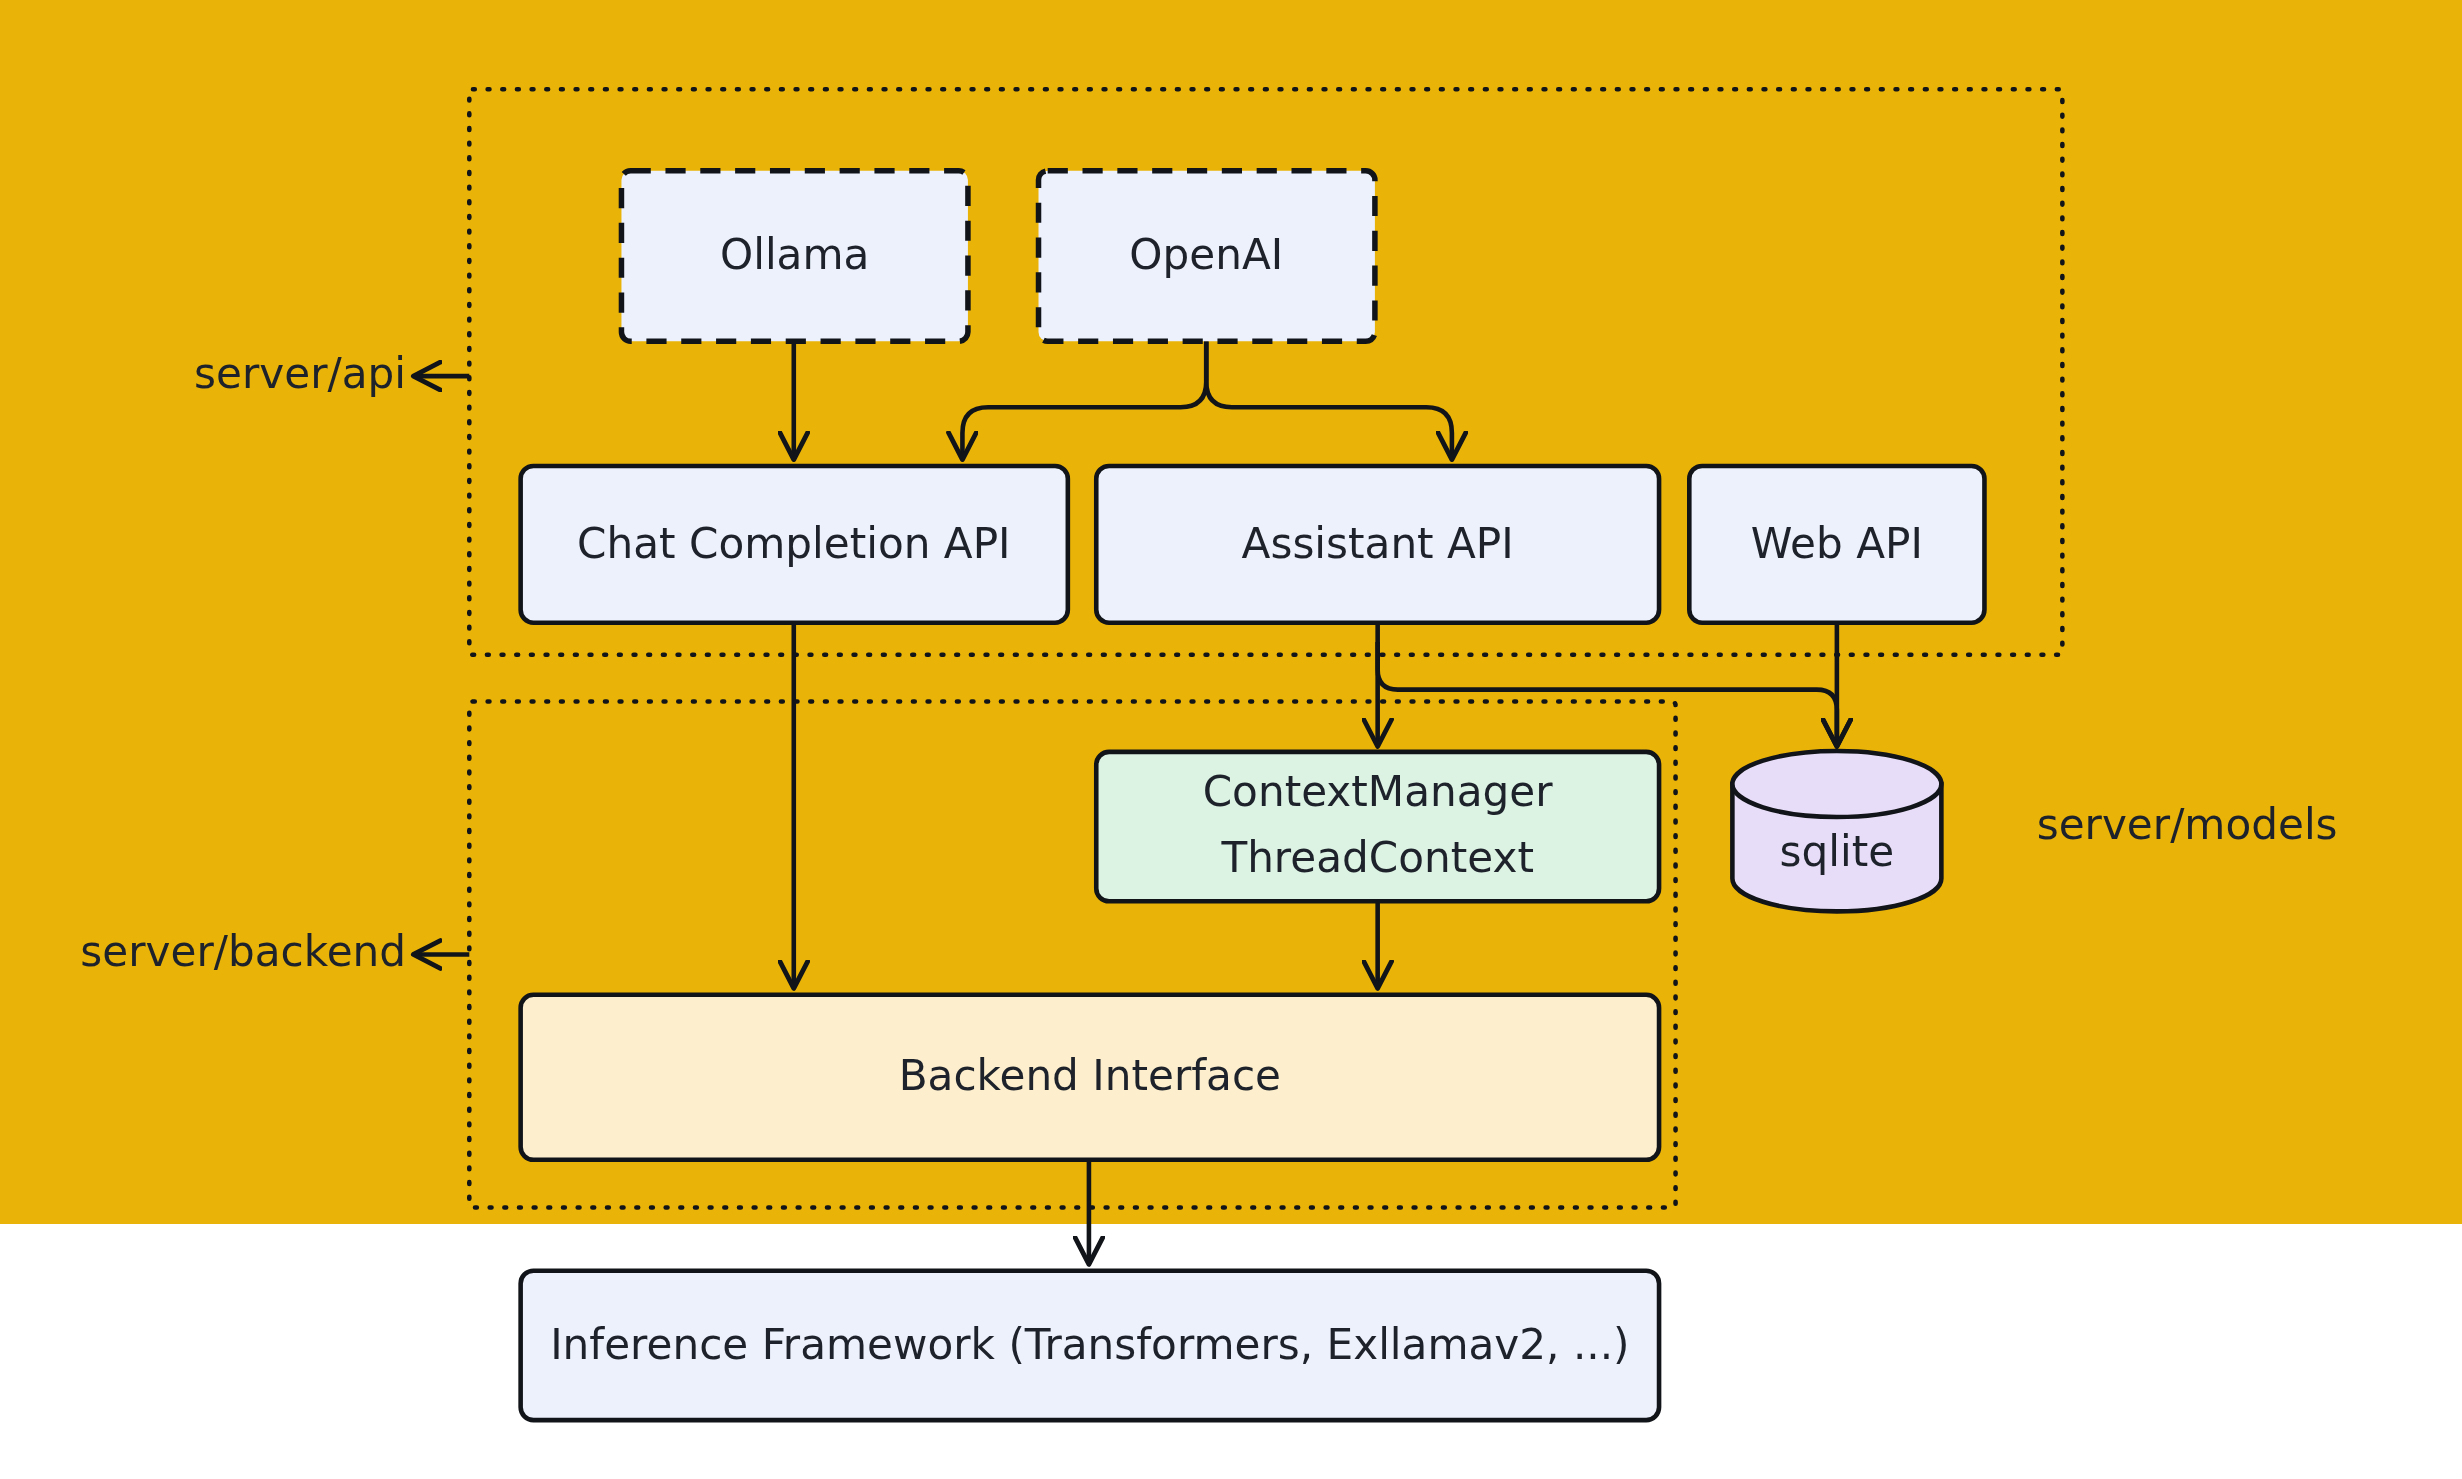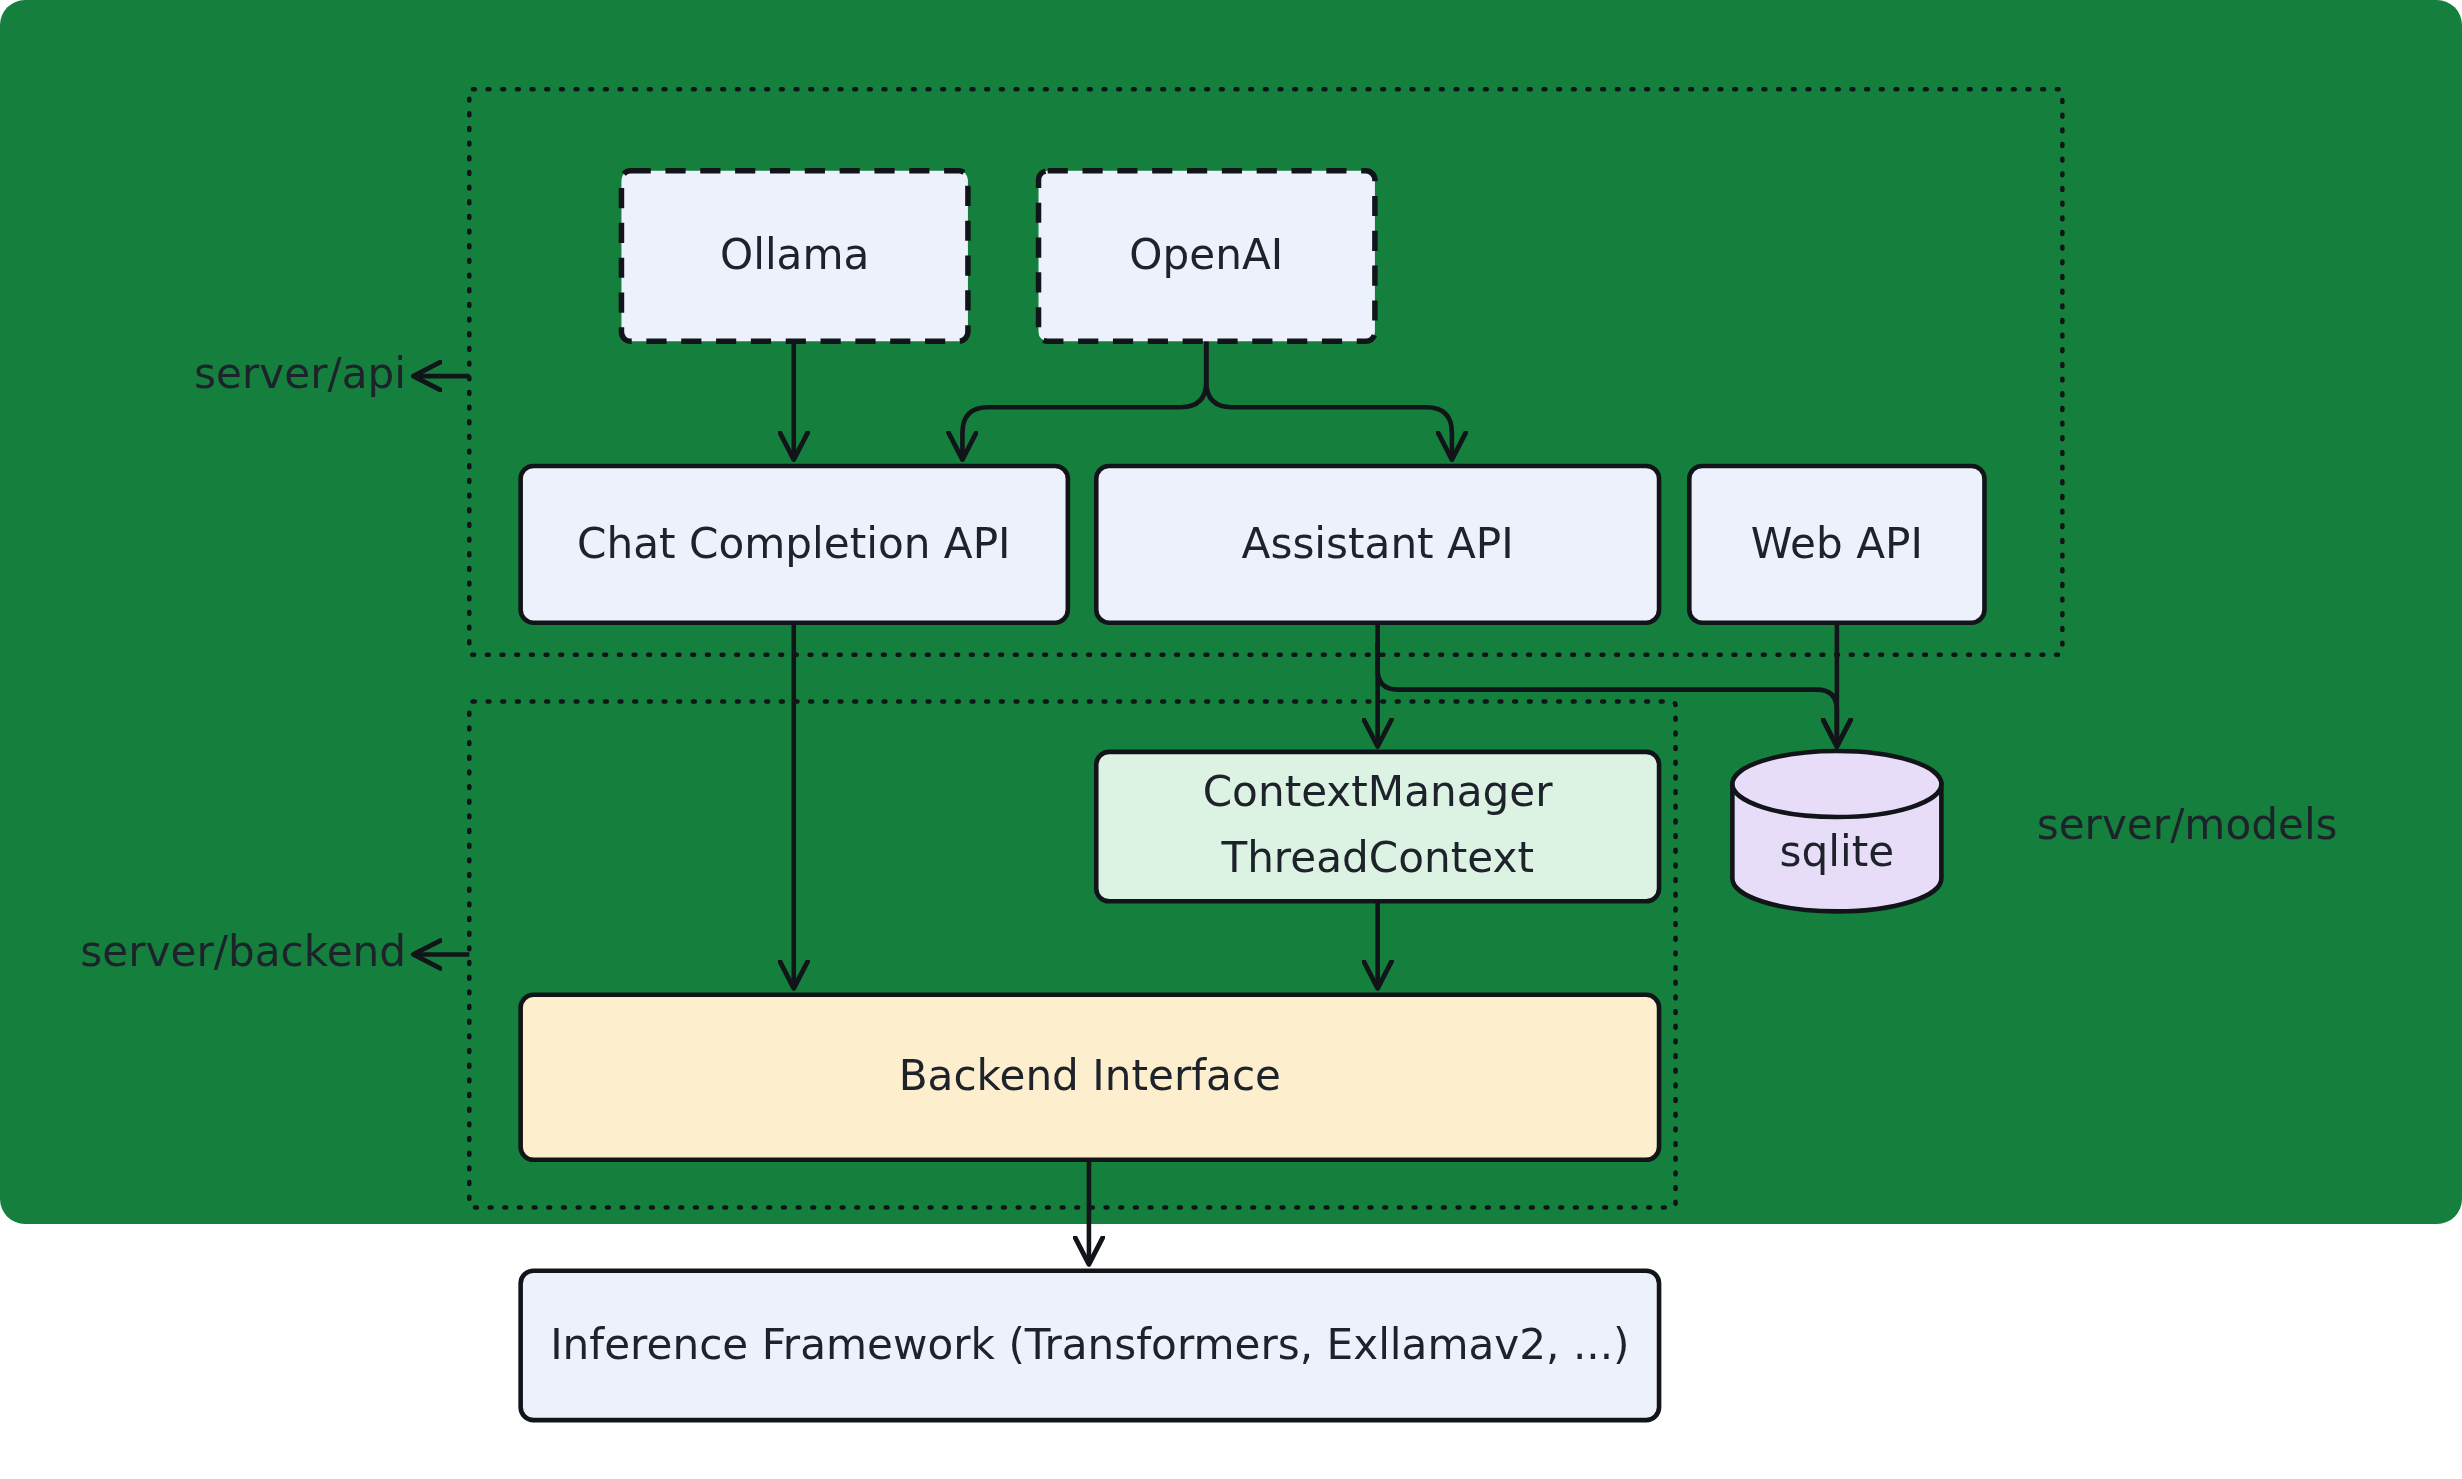--- a/index.html
+++ b/index.html
@@ -10,22 +10,21 @@
   body {
     width: 2462px;
     height: 1480px;
     font-family: "DejaVu Sans", sans-serif;
     overflow: hidden;
   }
   #diagram-root {
     position: relative;
     width: 2462px;
     height: 1224px;
-    background: #15803d;
-    border-radius: 25px;
+    background: #eab308;
   }
   svg#diagram-svg {
     position: absolute;
     inset: 0;
     width: 2462px;
     height: 1480px;
     display: block;
   }
   .node-box {
     fill: #ECF1FC;

